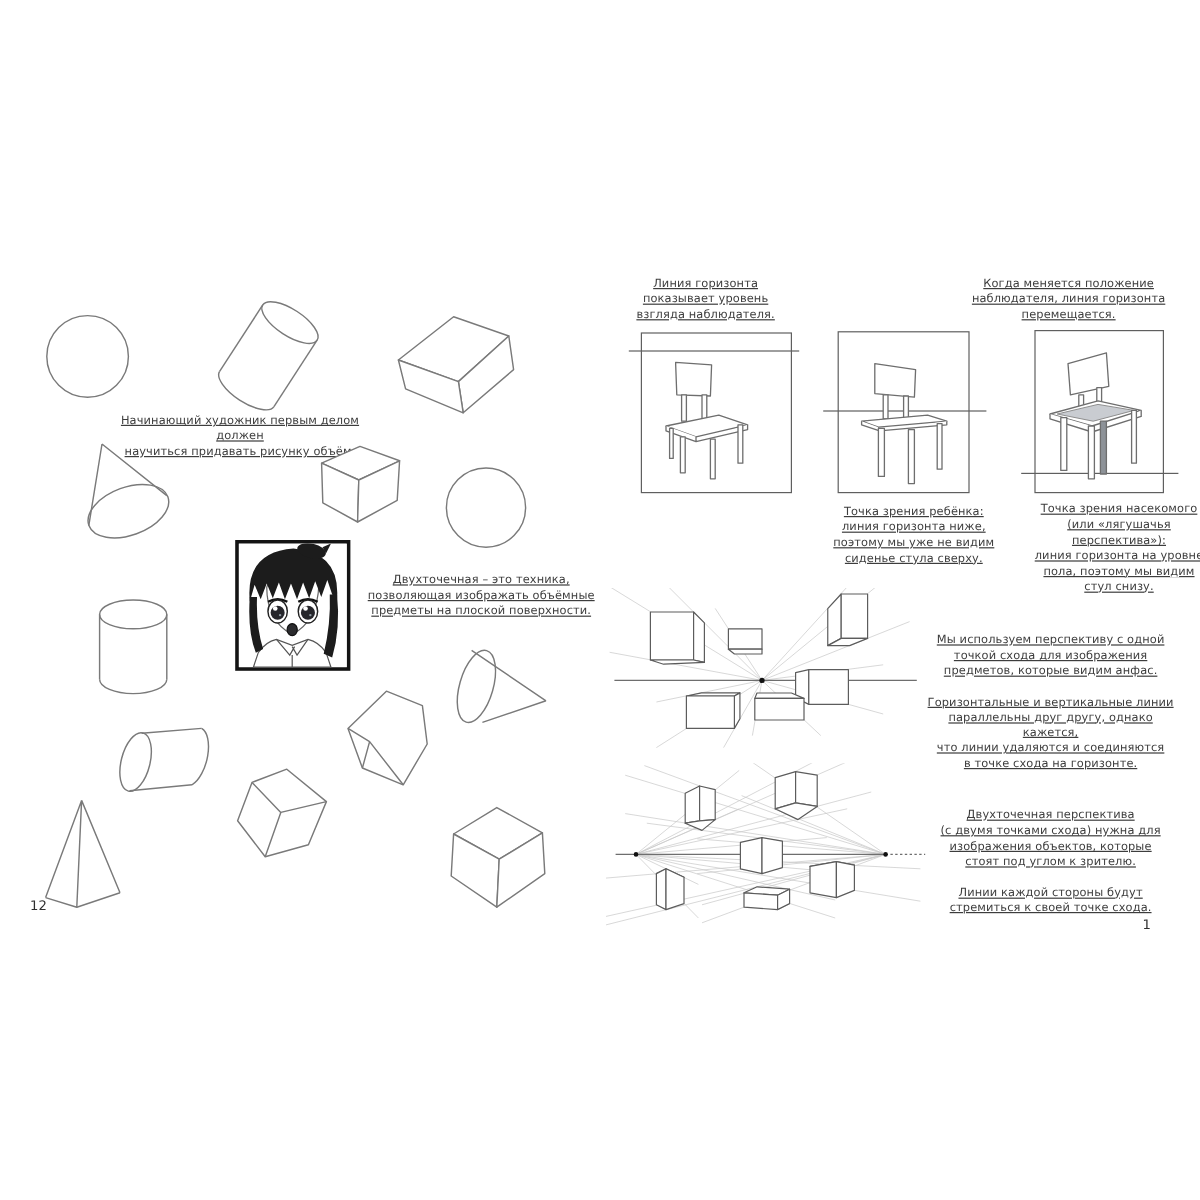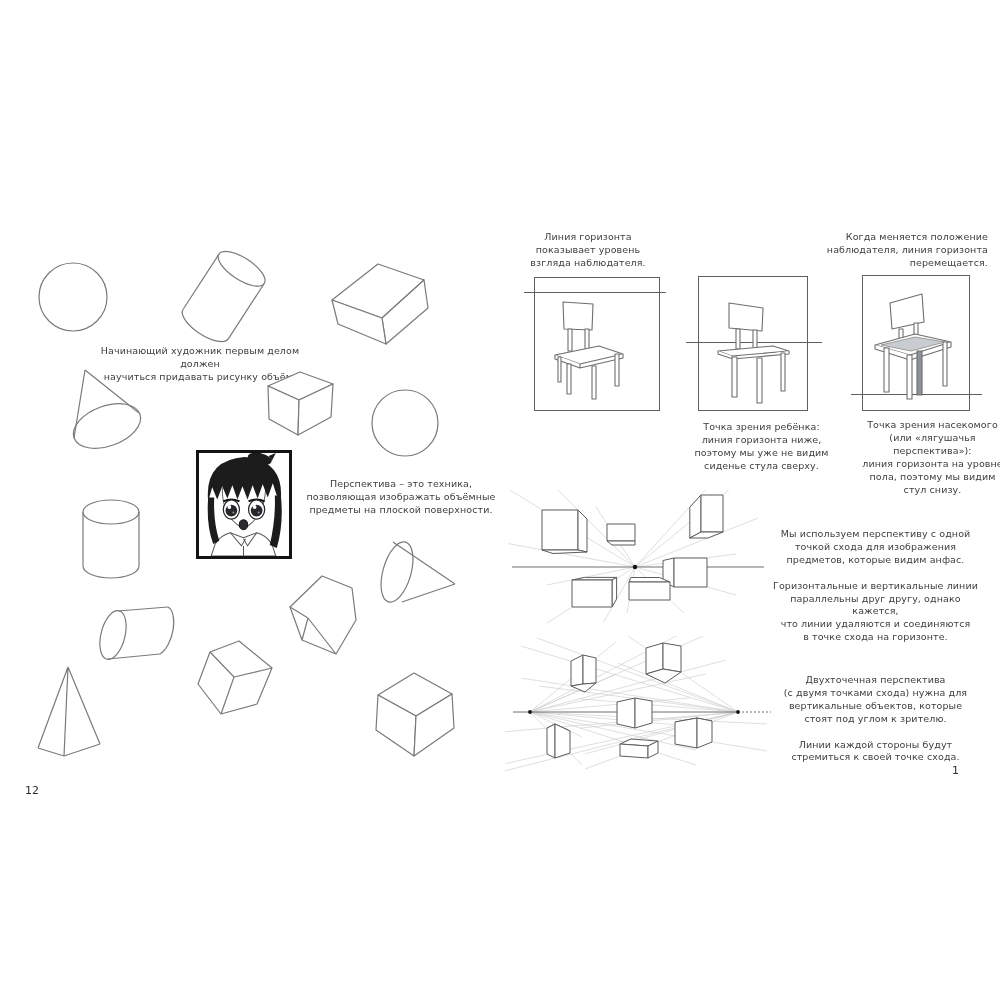--- a/index.html
+++ b/index.html
@@ -1,20 +1,20 @@
 <!DOCTYPE html>
 <html><head>
 <meta charset="utf-8">
 <style>
   html,body{margin:0;padding:0;}
   body{width:1000px;height:1000px;background:#ffffff;position:relative;overflow:hidden;
        font-family:"DejaVu Sans",sans-serif;}
   .abs{position:absolute;}
   .txt{position:absolute;white-space:pre-line;text-align:center;font-size:9.5px;
-       line-height:1.36;color:#3d3d3d;letter-spacing:0.1px;}
+       line-height:1.36;color:#3d3d3d;letter-spacing:0.1px;text-decoration:underline;}
   .txt.left{text-align:center;}
   .pagenum{position:absolute;font-size:11px;color:#2e2e2e;}
   .frame{position:absolute;border:1.2px solid #5f5f5f;background:transparent;}
   .hline{position:absolute;height:1.2px;background:#5f5f5f;}
   svg{display:block;}
   .portrait{position:absolute;border:3px solid #141414;background:#fff;}
 </style>
 </head>
 <body>
 
@@ -88,21 +88,21 @@
         <circle cx="34" cy="59" r="1" fill="#8d98a0"></circle>
         <ellipse cx="57" cy="56" rx="8" ry="9.5" fill="#fff" stroke="#222" stroke-width="1.2"></ellipse>
         <circle cx="57" cy="57" r="5.8" fill="#26262b"></circle>
         <circle cx="55" cy="53.5" r="1.9" fill="#fff"></circle>
         <circle cx="59" cy="59" r="1" fill="#8d98a0"></circle>
 
         <ellipse cx="44" cy="71" rx="4.2" ry="5" fill="#2b2b2e" stroke="#111" stroke-width="1"></ellipse>
       </svg>
     </div>
 
-    <div class="txt" style="left:295px;top:466px;width:212px;">Перспектива – это техника,
+    <div class="txt" style="left:295px;top:466px;width:212px;">Двухточечная – это техника,
 позволяющая изображать объёмные
 предметы на плоской поверхности.</div>
 
     <svg class="abs" style="left:80px;top:486px;" width="62" height="84">
       <g fill="none" stroke="#7a7a7a" stroke-width="1.2">
         <ellipse cx="31" cy="14" rx="28" ry="12"></ellipse>
         <line x1="3" y1="14" x2="3" y2="68"></line>
         <line x1="59" y1="14" x2="59" y2="68"></line>
         <path d="M3,68 A28,12 0 0 0 59,68"></path>
       </g>
@@ -146,29 +146,29 @@
 
     <svg class="abs" style="left:372px;top:656px;" width="86" height="94">
       <g fill="#fff" stroke="#7a7a7a" stroke-width="1.2" stroke-linejoin="round">
         <path d="M42,5 L80,26 L44,48 L6,27 Z"></path>
         <path d="M6,27 L44,48 L42,88 L4,62 Z"></path>
         <path d="M44,48 L80,26 L82,60 L42,88 Z"></path>
       </g>
     </svg>
 
 
-    <div class="pagenum" style="left:25px;top:772px;">12</div>
+    <div class="pagenum" style="left:25px;top:736px;">12</div>
   </div>
 
   <div class="abs" style="left:500px;top:0;width:500px;height:1000px;">
 
     <div class="txt" style="left:13px;top:231px;width:150px;">Линия горизонта
 показывает уровень
 взгляда наблюдателя.</div>
-    <div class="txt" style="left:293px;top:231px;width:195px;text-align:right;">Когда меняется положение
+    <div class="txt" style="left:293px;top:231px;width:195px;">Когда меняется положение
 наблюдателя, линия горизонта
 перемещается.</div>
 
     <div class="hline" style="left:24px;top:292px;width:142px;"></div>
     <div class="hline" style="left:186px;top:342px;width:136px;"></div>
     <div class="hline" style="left:351px;top:394px;width:131px;"></div>
 
     <div class="frame" style="left:34px;top:277px;width:124px;height:132px;">
       <svg width="124" height="132" viewBox="0 0 124 132">
         <g fill="#fff" stroke="#6e6e6e" stroke-width="1.1" stroke-linejoin="round">
@@ -325,21 +325,21 @@
         <path d="M170,86 L192,82 L207,85 L185,89 Z"></path>
         <path d="M192,82 L170,86 L170,108 L192,112 Z"></path>
         <path d="M192,82 L207,85 L207,106 L192,112 Z"></path>
       </g>
       <circle cx="25" cy="76" r="1.9" fill="#111"></circle>
       <circle cx="233" cy="76" r="1.9" fill="#111"></circle>
     </svg>
 
     <div class="txt left" style="left:268px;top:674px;width:215px;">Двухточечная перспектива
 (с двумя точками схода) нужна для
-вертикальные объектов, которые
+изображения объектов, которые
 стоят под углом к зрителю.
 
 Линии каждой стороны будут
 стремиться к своей точке схода.</div>
 
     <div class="pagenum" style="left:452px;top:764px;">1</div>
   </div>
 </div>
 
 </body></html>

